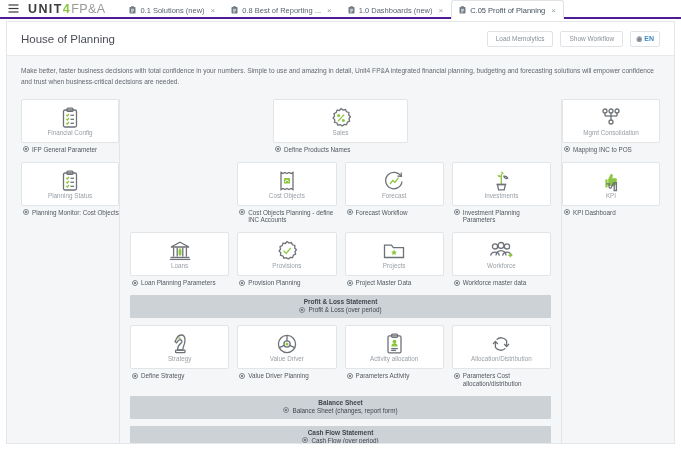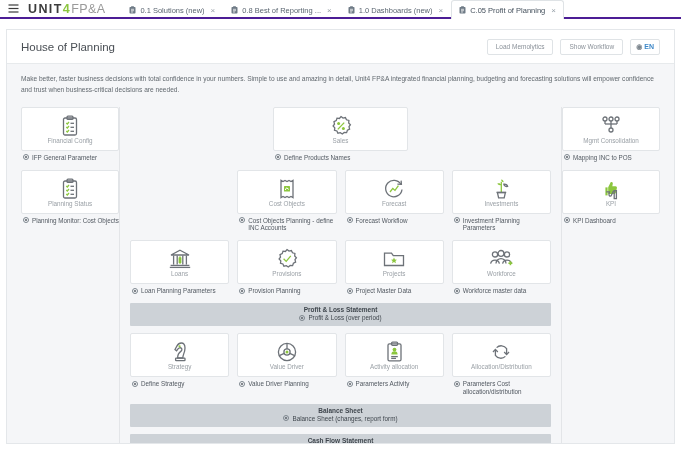--- a/index.html
+++ b/index.html
@@ -65,21 +65,21 @@
     background: #fff;
   }
   .tab .tabicon { color: #6f7b86; display: flex; }
   .tab .close { font-size: 8px; color: #97a0a8; margin-left: 2px; }
 
   
   .page {
     position: absolute; top: 21px; left: 6px; right: 6px; bottom: 6px;
     background: #bef264;
     border: 1px solid #e4e7ea;
-    display: flex; flex-direction: column; margin-top: 8px;
+    display: flex; flex-direction: column;
   }
   .pagehead {
     height: 34px;
     display: flex; align-items: center;
     padding: 0 14px;
     border-bottom: 1px solid #e7eaec;
     background: #fff;
   }
   .pagetitle { font-size: 11.5px; color: #4a4f55; }
   .headbtns { margin-left: auto; display: flex; align-items: center; gap: 7px; }

